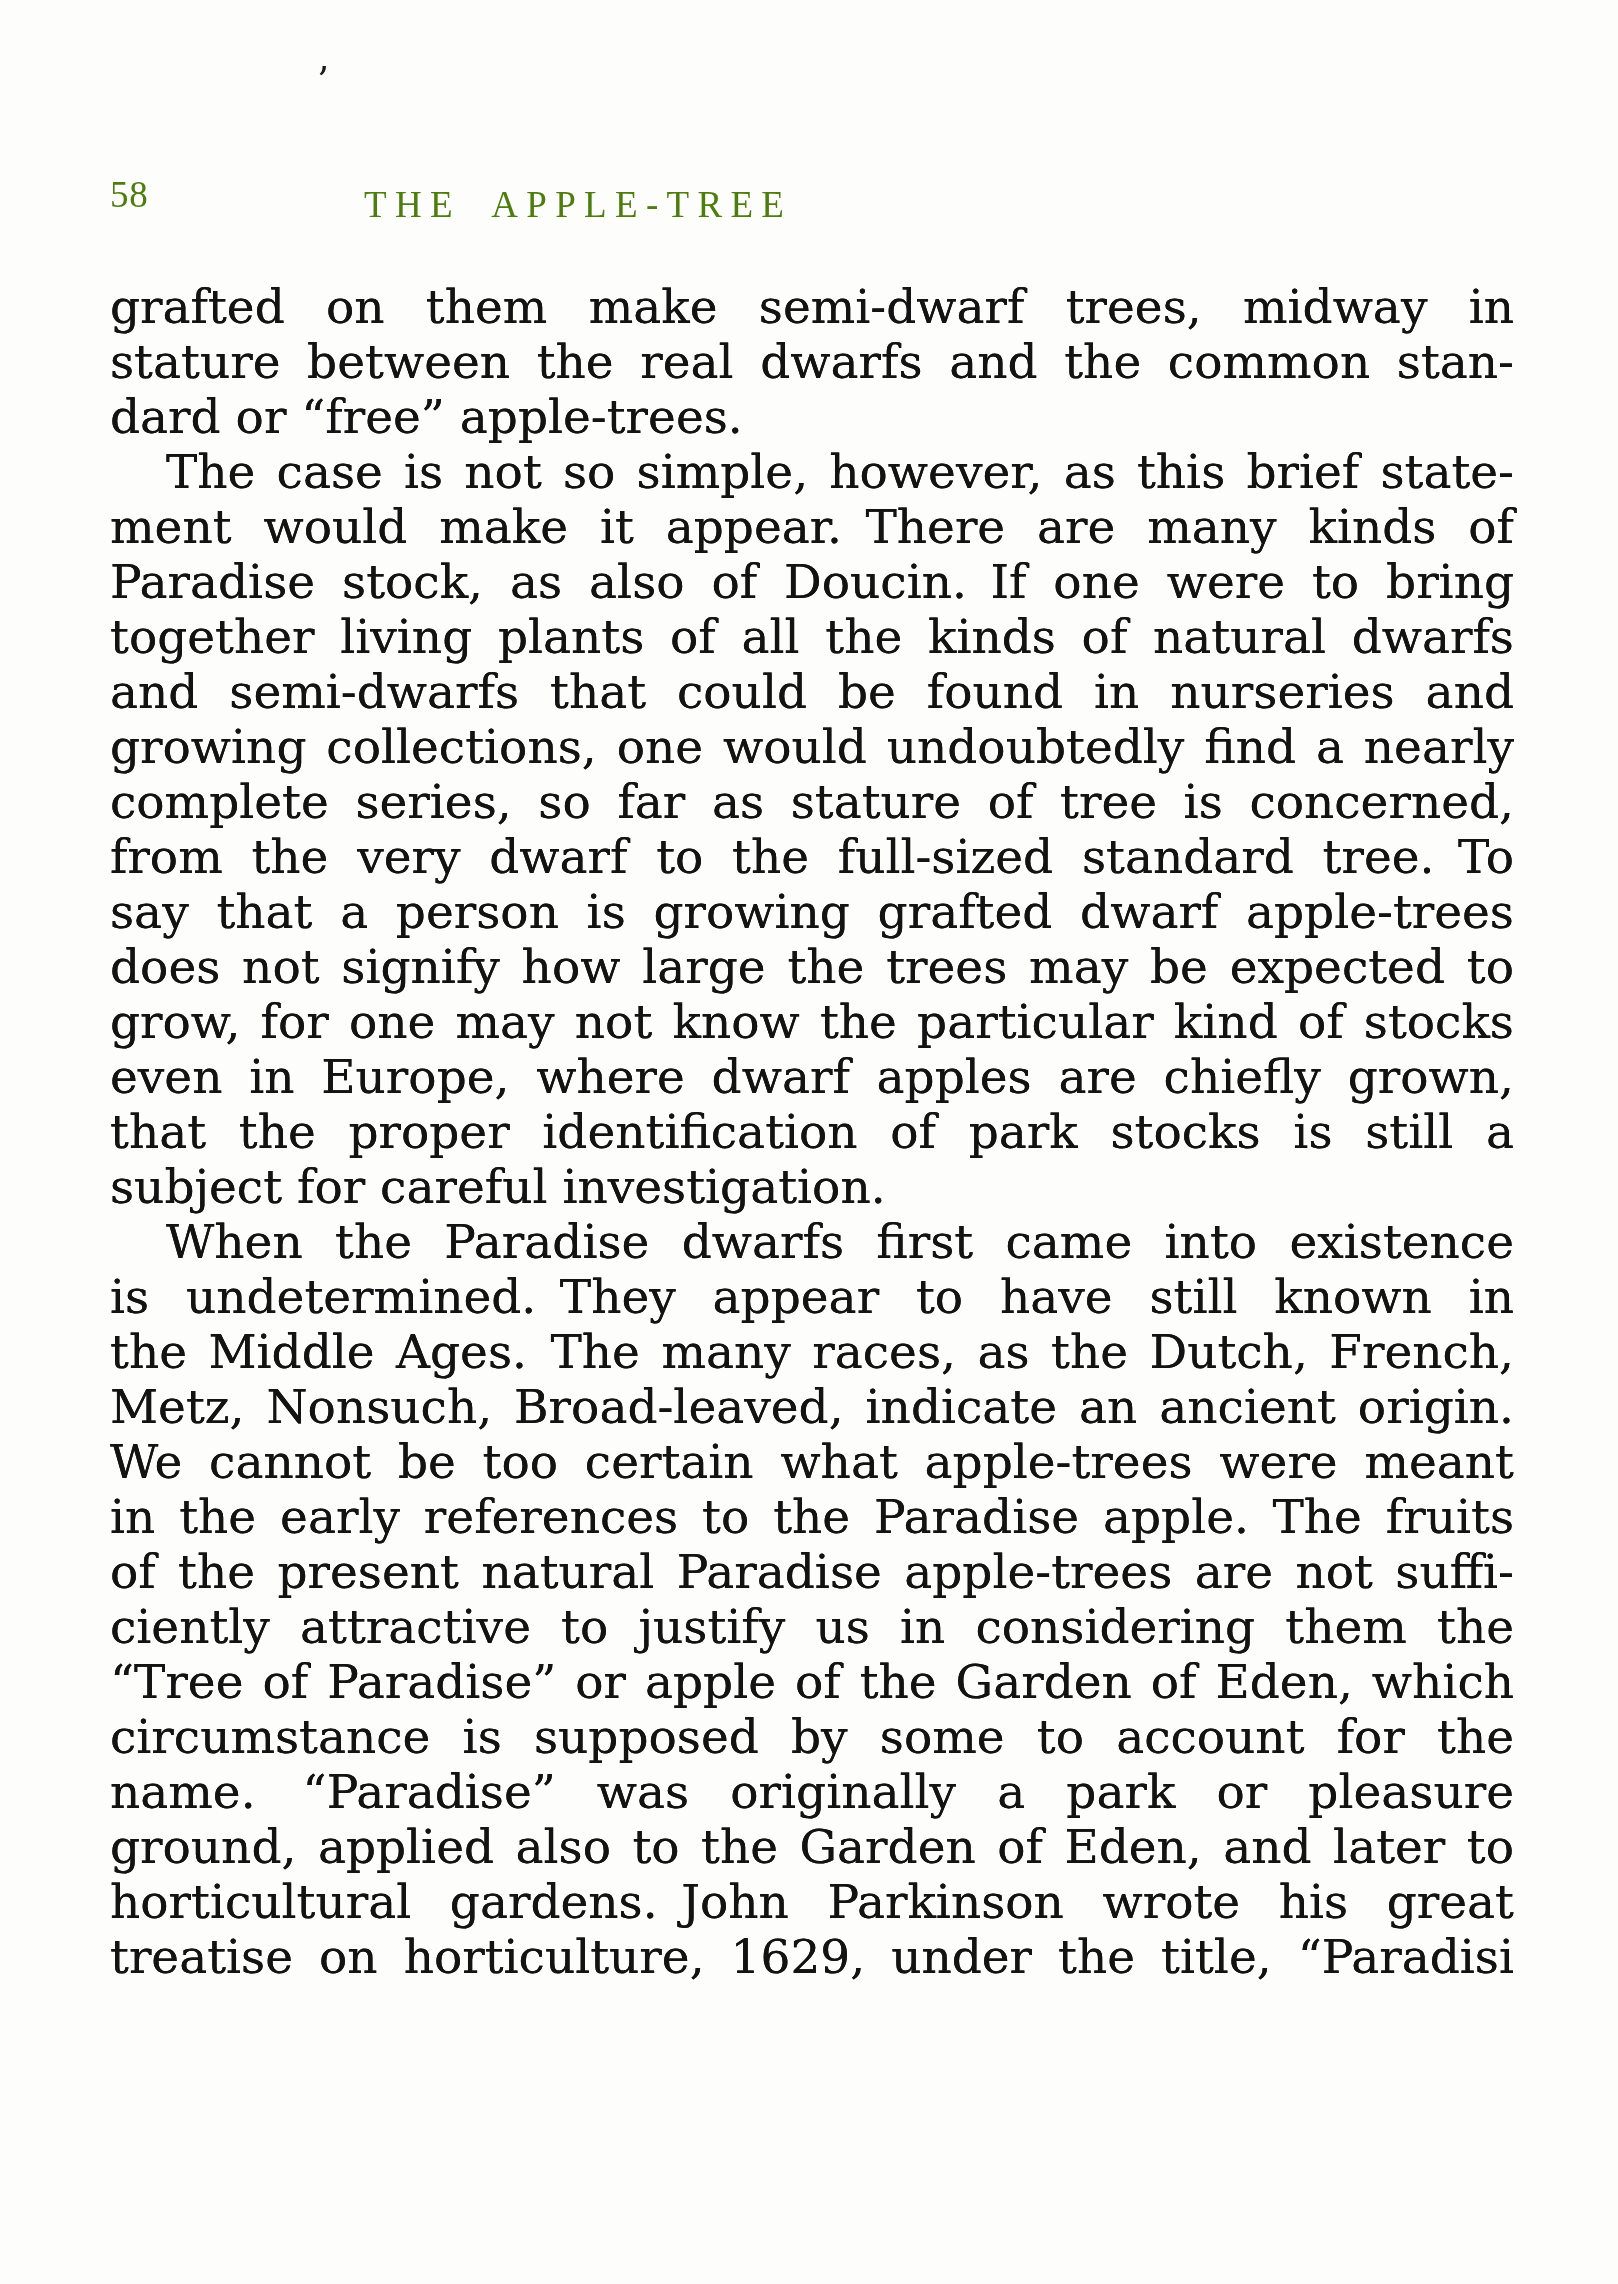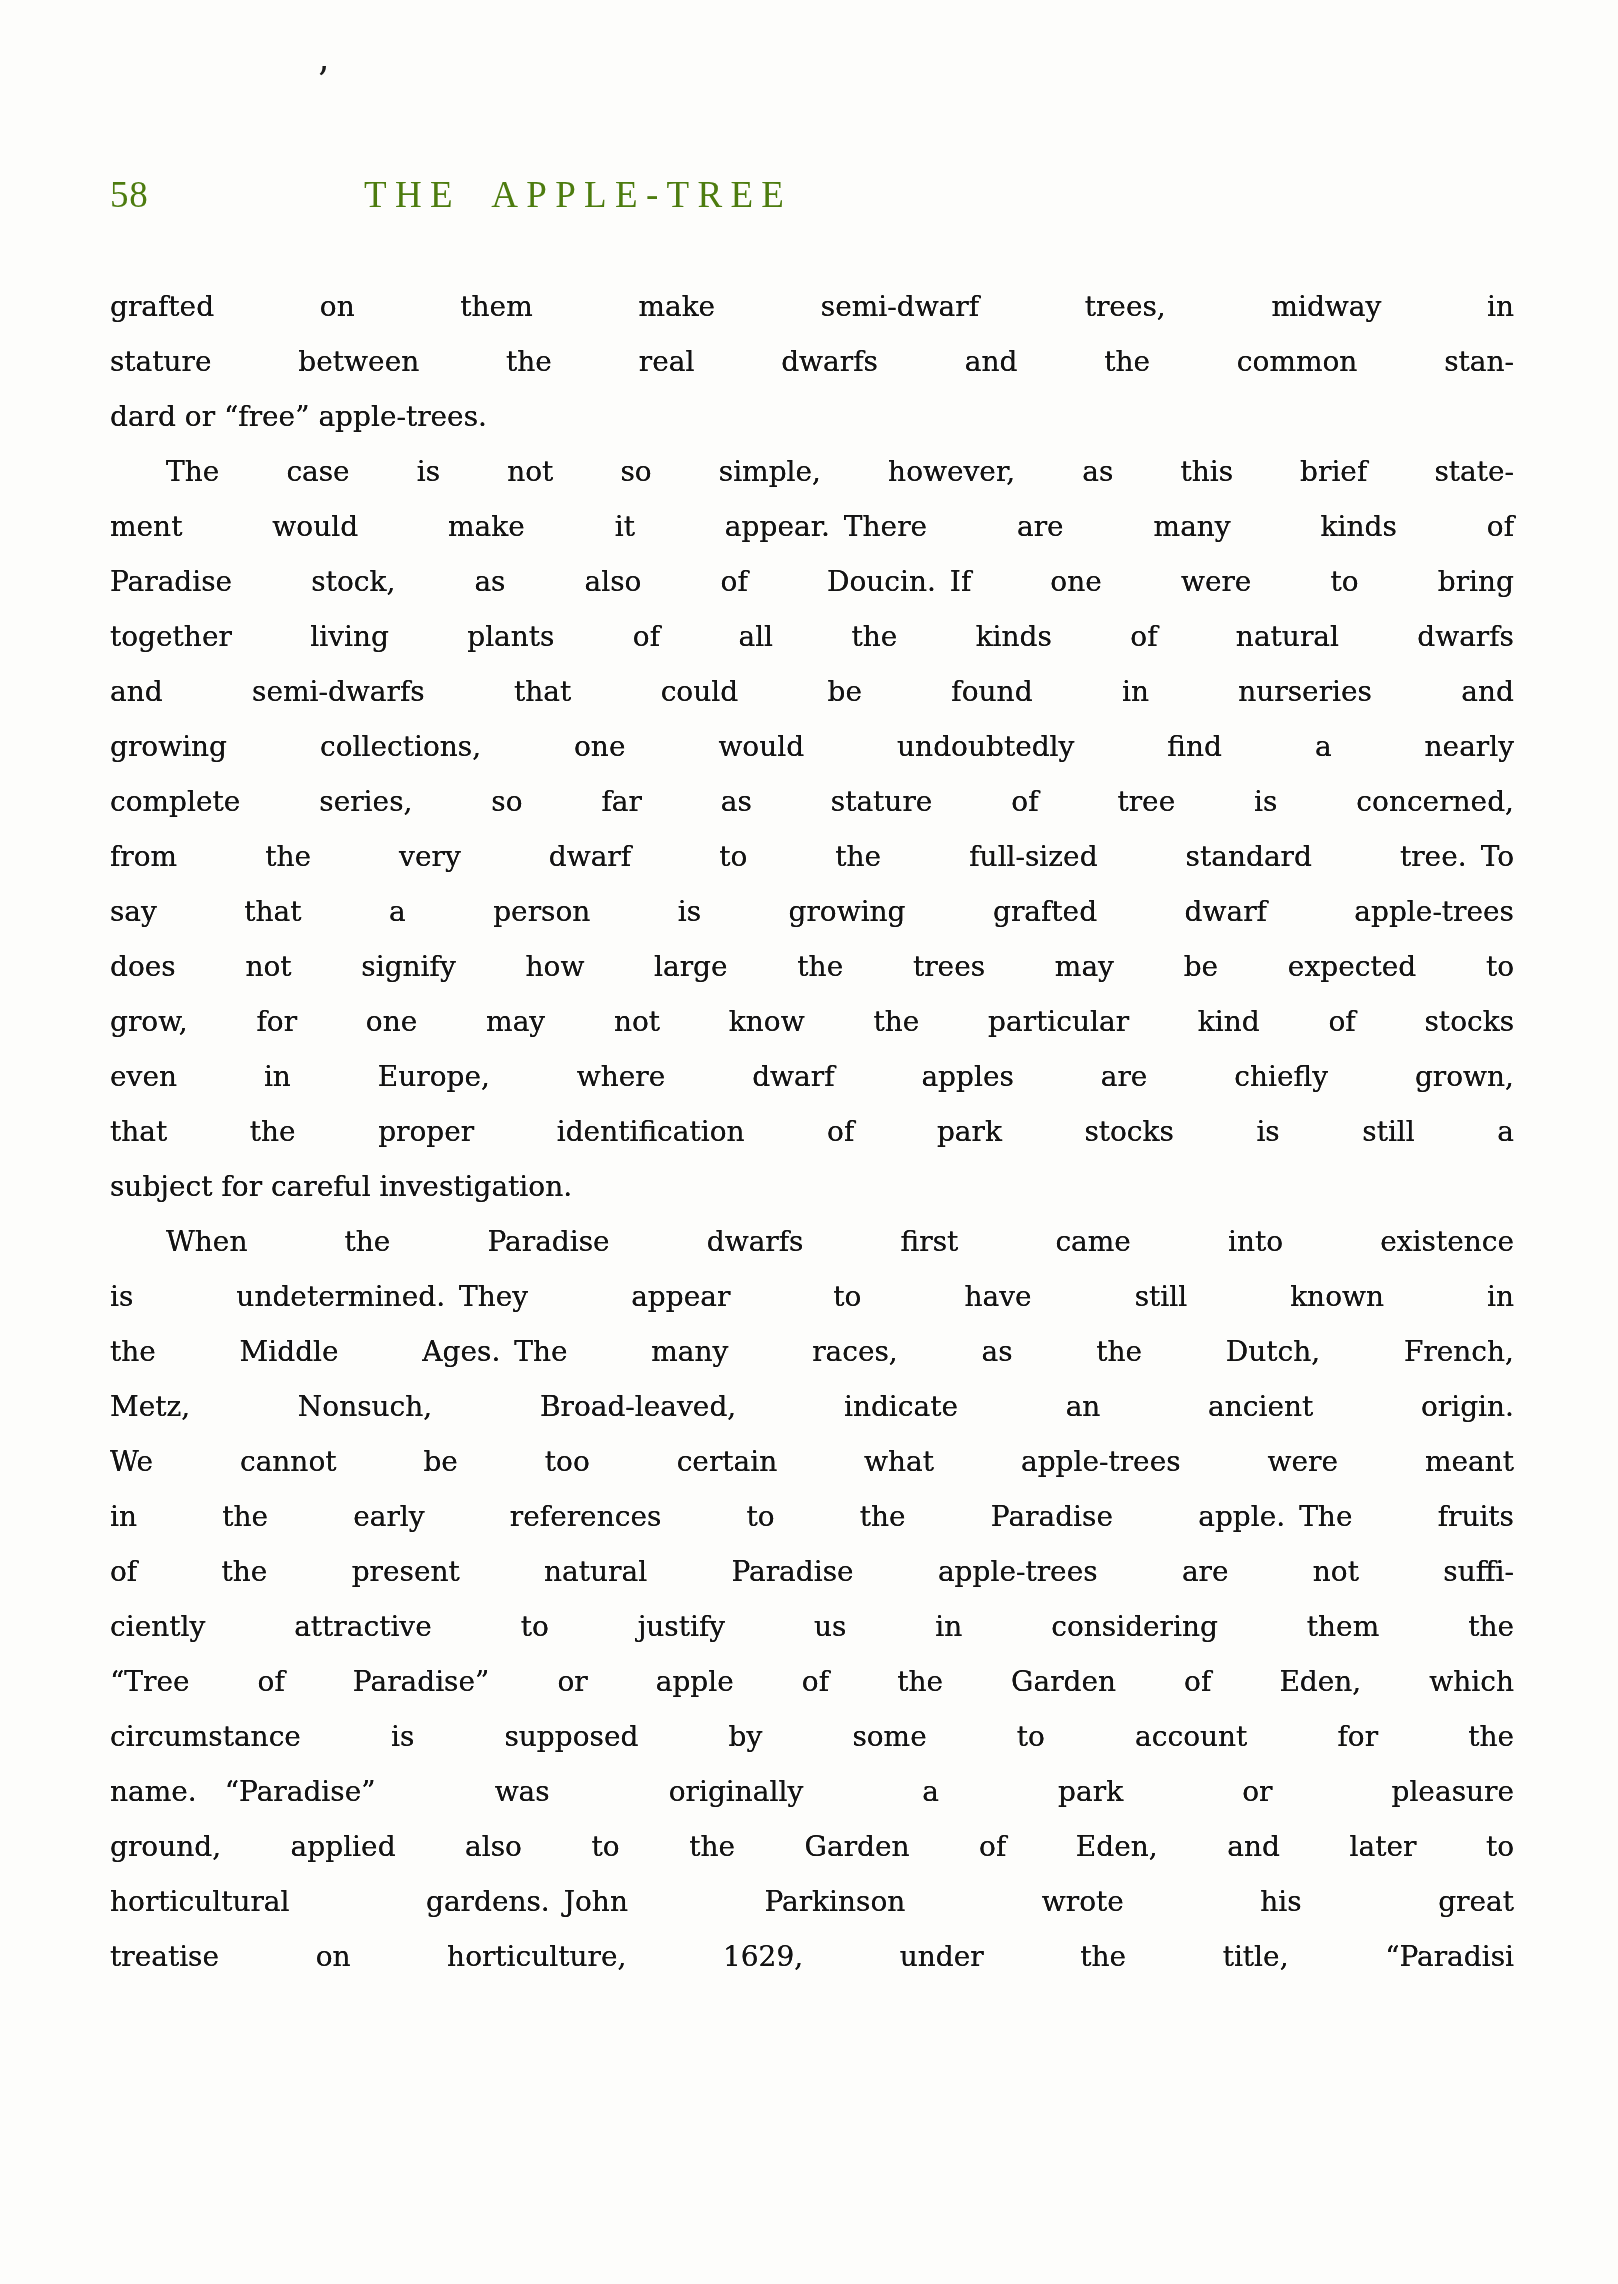--- a/index.html
+++ b/index.html
@@ -29,39 +29,39 @@
   .pagenum {
     position: absolute;
     left: 0;
     top: 0;
     letter-spacing: 0.8px;
     font-weight: 500;
   }
   .runhead {
     position: absolute;
     left: 254px;
-    top: 0;
+    top: 10px;
     letter-spacing: 8.3px;
     word-spacing: 15px;
   }
   .artifact {
     position: absolute;
     left: 317px;
     top: 58px;
     font-family: "DejaVu Serif", serif;
     font-size: 38px;
     color: #1c1c1c;
   }
   .textblock {
     position: absolute;
     left: 110px;
     top: 279px;
     width: 1404px;
     font-family: "DejaVu Serif", serif;
-    font-size: 28px;
+    font-size: 47px;
     line-height: 55px;
     color: #131313;
     text-shadow: 0 0 0.3px #131313;
   }
   .paragraph { margin: 0; }
   .line {
     text-align: justify;
     text-align-last: justify;
   }
   .line.no-just {

